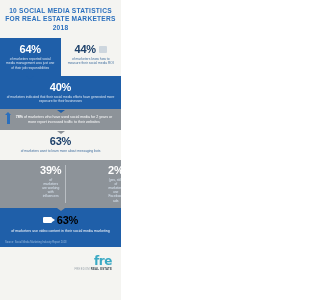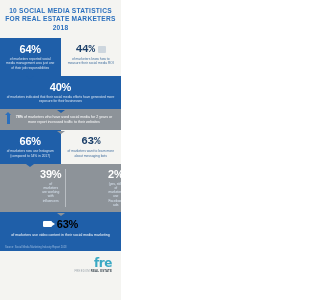--- a/index.html
+++ b/index.html
@@ -44,21 +44,21 @@
 
   .pct{
     font-size:11px;
     font-weight:bold;
     letter-spacing:-.2px;
     line-height:12px;
     margin:0 0 2px 0;
     display:flex;align-items:center;justify-content:center;gap:3px;
   }
   .cell.blue .pct, .cell.gray .pct{color:#ffffff;}
-  .cell.light .pct{color:#1b3f69;font-family:Liberation Mono, monospace;}
+  .cell.light .pct{color:#1b3f69;}
 
   .desc{
     font-size:3.3px;
     line-height:4.2px;
     margin:0;
     padding:0 2px;
   }
   .cell.blue .desc, .cell.gray .desc{color:#dbe6f2;}
   .cell.light .desc{color:#3f6d9e;}
 
@@ -183,25 +183,20 @@
       <span class="arrow-up"></span>
       <p class="band-text">
         <b>78%</b>
         <span>of marketers who have used social media for 2 years or more report increased traffic to their websites</span>
       </p>
     </div>
     <div class="notch down-gray" style="bottom:-3.5px;"></div>
   </div>
 
   <div class="row relwrap">
-    <div class="cell blue">
-      <div class="pct">66%</div>
-      <p class="desc">of marketers now use Instagram (compared to 54% in 2017)</p>
-      <div class="notch down-blue" style="bottom:-3.5px;"></div>
-    </div>
     <div class="cell light">
       <div class="pct">63%</div>
       <p class="desc">of marketers want to learn more about messaging bots</p>
     </div>
   </div>
 
   <div class="split-band gray relwrap" style="background:#8d9399;">
     <div class="cell gray">
       <div class="pct">39%</div>
       <p class="desc">of marketers are working with influencers</p>

